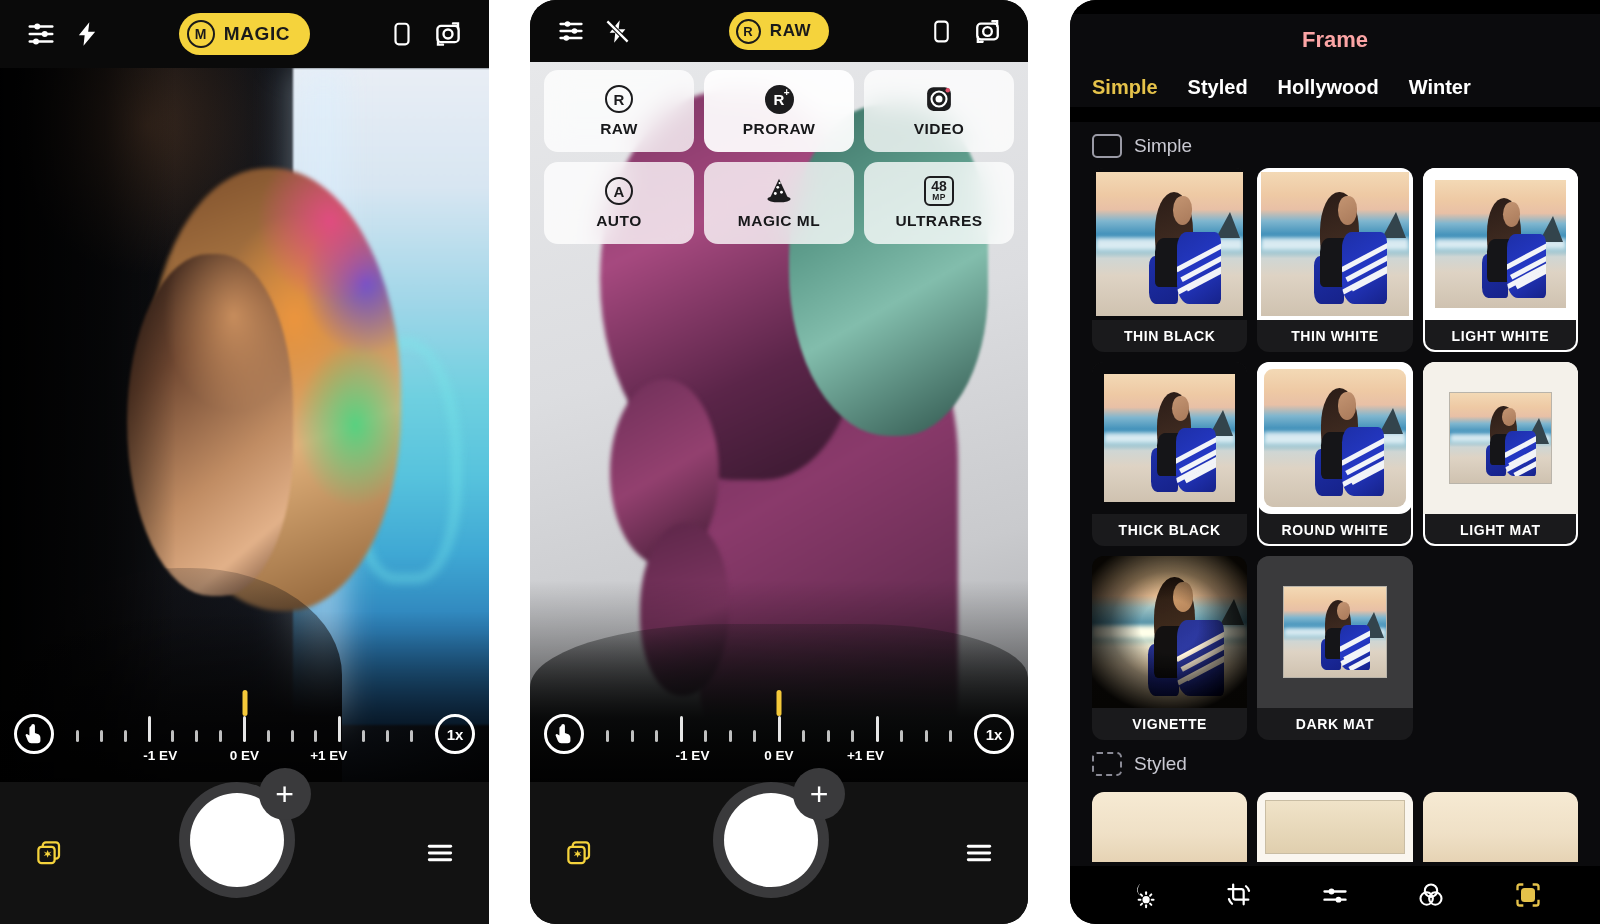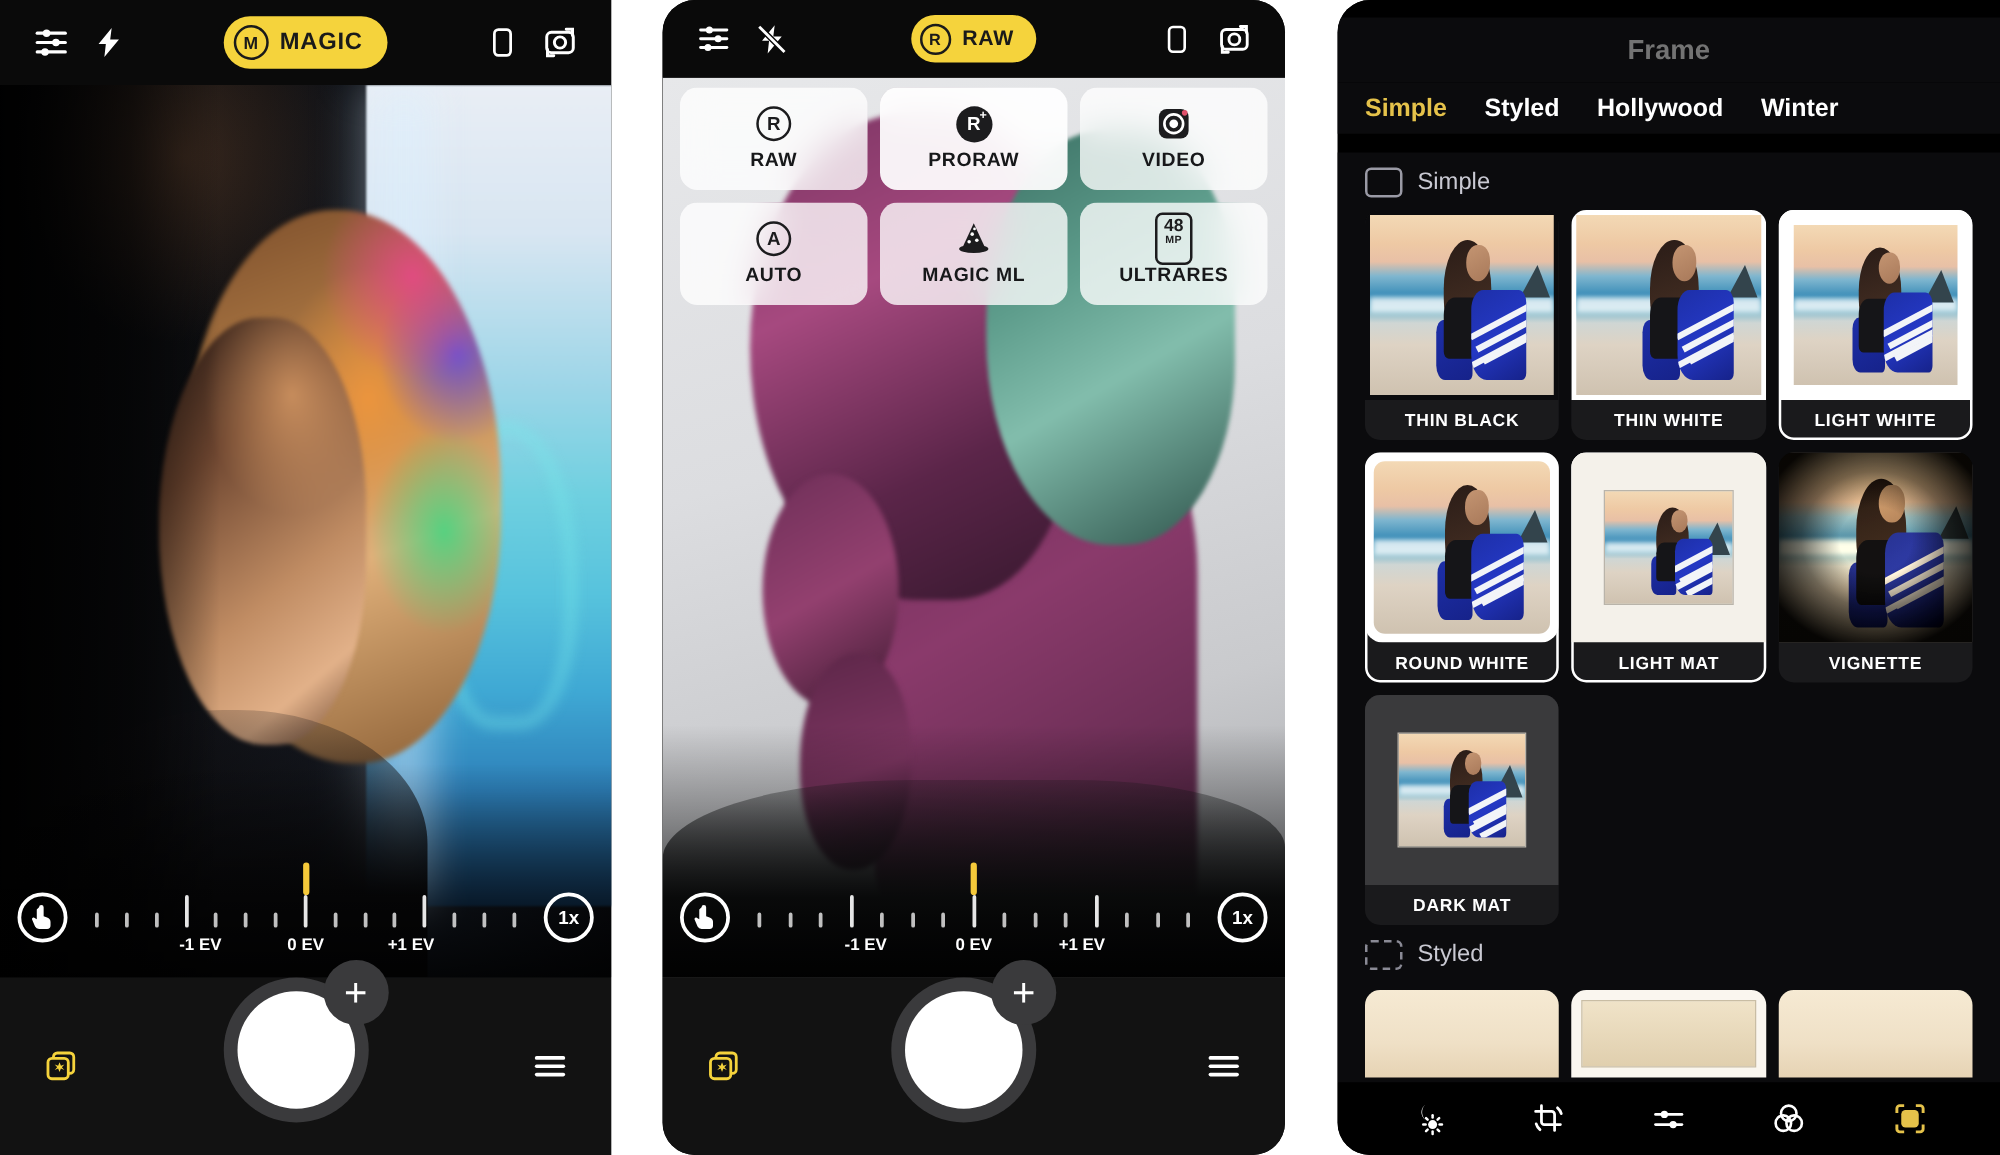--- a/index.html
+++ b/index.html
@@ -212,21 +212,21 @@
   .mc-solid {
     width: 29px; height: 29px; border-radius: 50%;
     background: #1c1c1e; color: #fff;
     display: flex; align-items: center; justify-content: center;
     font-size: 15px; font-weight: bold; line-height: 1;
     position: relative;
   }
   .mc-solid sup { font-size: 10px; position: absolute; top: 3px; right: 4px; }
   .mc-mp {
     border: 2px solid #1c1c1e; border-radius: 6px;
-    padding: 1px 5px 14px; line-height: 1; text-align: center;
+    padding: 1px 5px 2px; line-height: 1; text-align: center;
   }
   .mc-mp b { display: block; font-size: 14px; font-weight: bold; }
   .mc-mp i { display: block; font-size: 8.5px; font-style: normal; font-weight: bold; letter-spacing: .4px; }
 
   
   .ev-area {
     position: absolute; left: 0; right: 0; bottom: 142px;
     height: 110px; z-index: 25;
     pointer-events: none;
   }
@@ -292,21 +292,21 @@
     display: flex; align-items: center; justify-content: center;
   }
   .sb-left { color: #f5d33c; }
   .sb-right { color: #fff; }
 
   
   .p3-status { height: 14px; background: #000; }
   .p3-head {
     height: 52px;
     display: flex; align-items: center; justify-content: center;
-    color: #737373; font-size: 22px; font-weight: bold;
+    color: #fca5a5; font-size: 22px; font-weight: bold;
     background: #0b0b0d;
   }
   .p3-tabs {
     display: flex; align-items: center; gap: 30px;
     padding: 10px 22px 8px;
     background: #0b0b0d;
   }
   .p3-tab {
     font-size: 20px; font-weight: bold;
     color: #ffffff;
@@ -826,20 +826,36 @@
                   <div class="girl-face"></div>
               <div class="girl-arm"></div>
                   <div class="girl-top"></div>
                   <div class="girl-towel"></div>
             </div>
               </div>
           </div>
           <div class="frame-label">LIGHT WHITE</div>
         </div>
 
+        <div class="frame-card fr-thick-black">
+          <div class="frame-thumb">
+            <div class="beach-wrap">
+                <div class="beach">
+              <div class="wave"></div>
+                  <div class="rock"></div>
+              <div class="girl-hair"></div>
+                  <div class="girl-face"></div>
+              <div class="girl-arm"></div>
+                  <div class="girl-top"></div>
+                  <div class="girl-towel"></div>
+            </div>
+              </div>
+          </div>
+          <div class="frame-label">THICK BLACK</div>
+        </div>
 
         <div class="frame-card fr-round-white selected">
           <div class="frame-thumb">
             <div class="beach-wrap">
                 <div class="beach">
               <div class="wave"></div>
                   <div class="rock"></div>
               <div class="girl-hair"></div>
                   <div class="girl-face"></div>
               <div class="girl-arm"></div>

